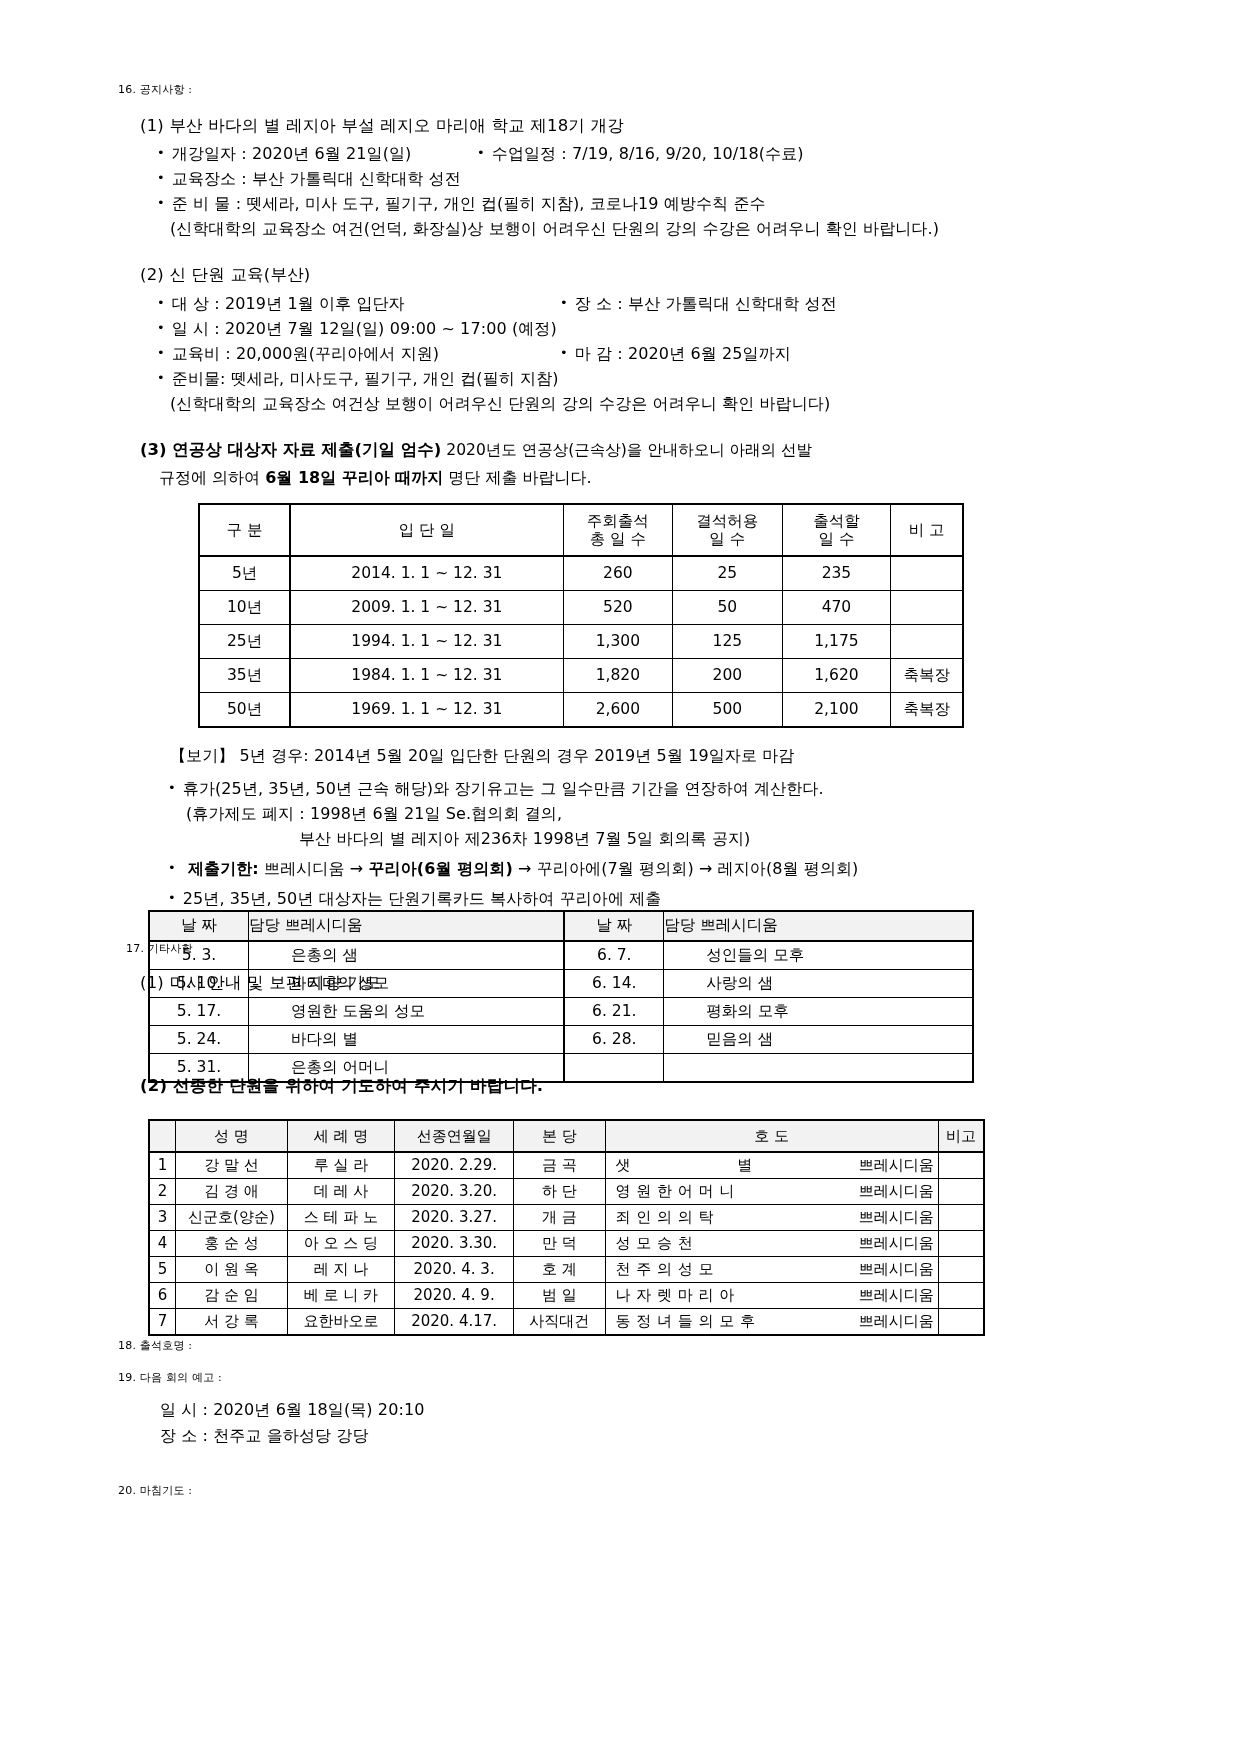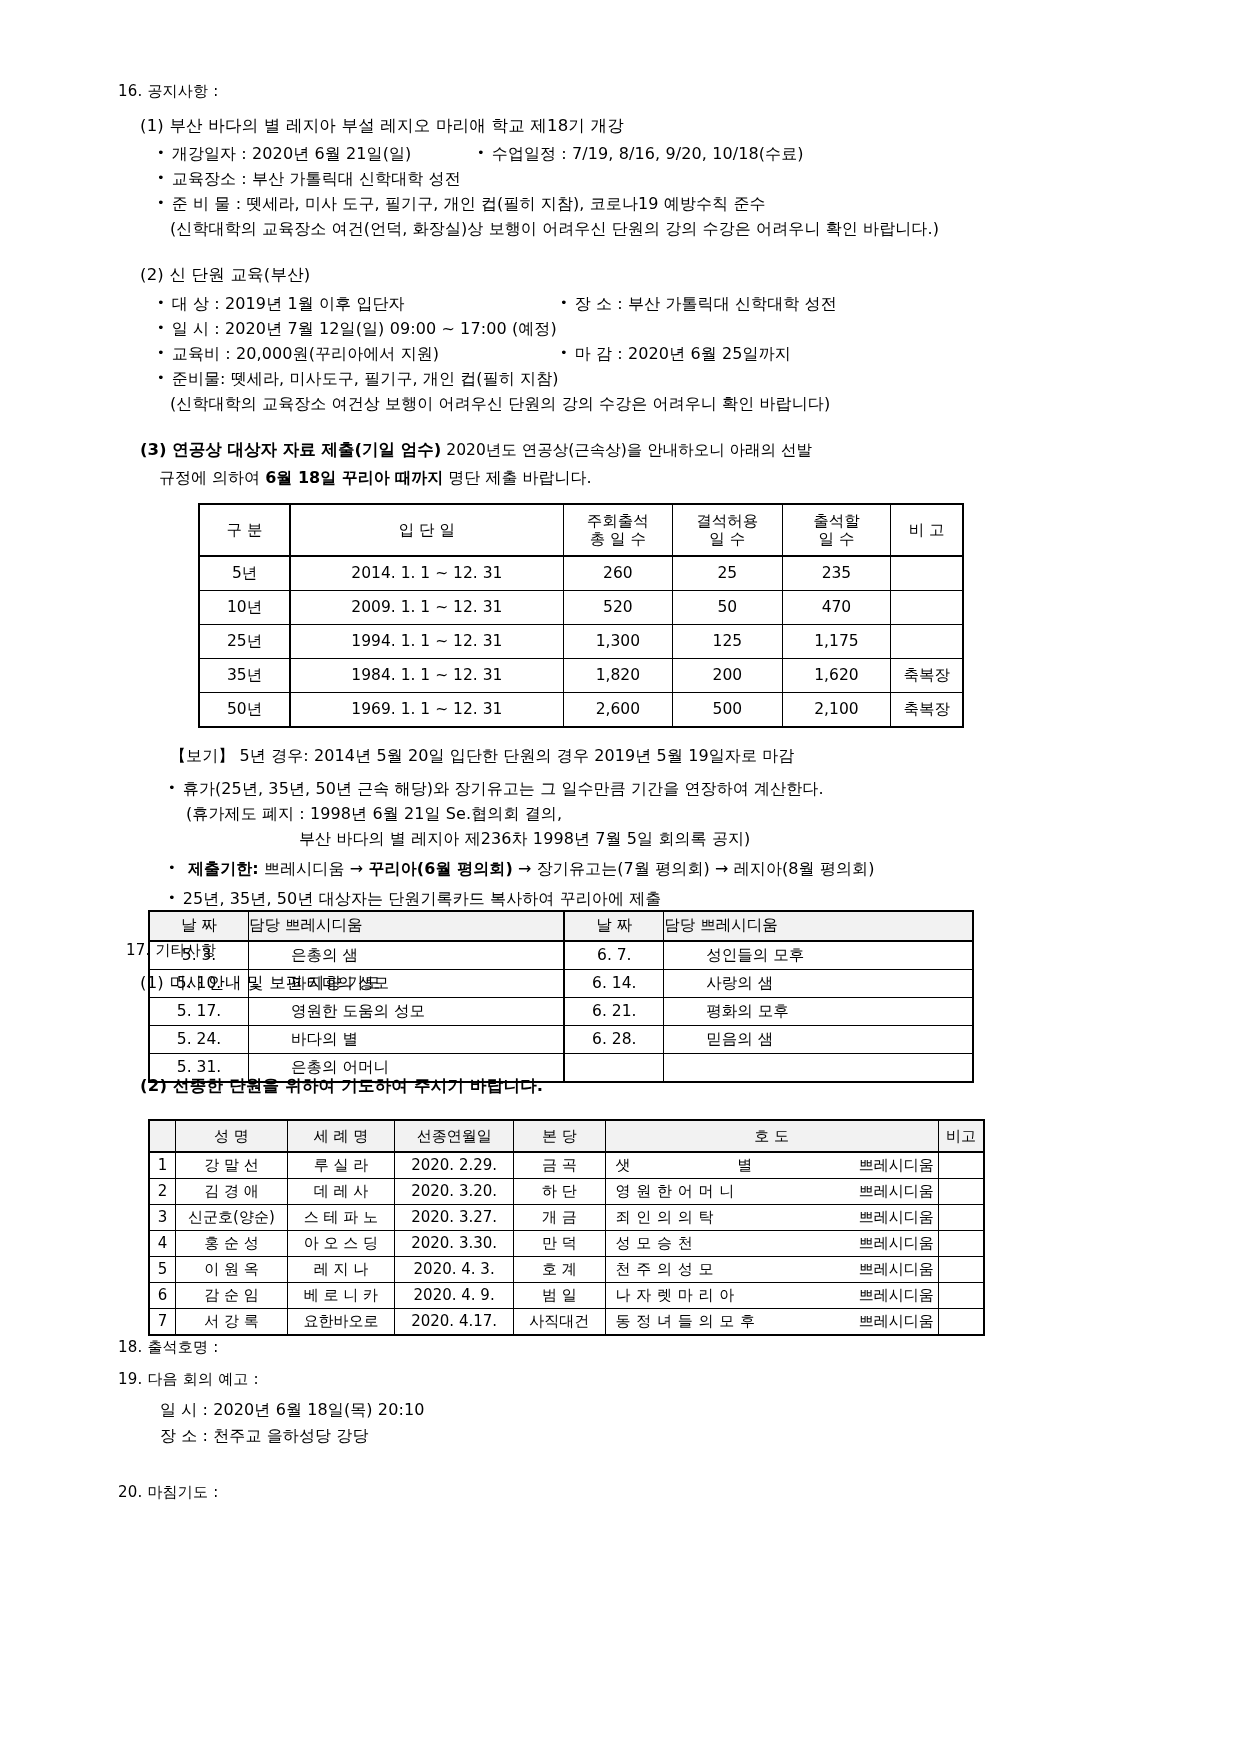--- a/index.html
+++ b/index.html
@@ -9,21 +9,21 @@
     font-family:"DejaVu Sans","Liberation Sans",sans-serif;
     color:#000000;
     font-size:15.5px;
     line-height:1.0;
     -webkit-font-smoothing:none;
   }
   .page { position:relative; width:1240px; height:1754px; padding:0; box-sizing:border-box; }
 
   
   .sec         { position:absolute; white-space:nowrap; }
-  .lvl1        { font-size:15px; letter-spacing:0.2px; }
+  .lvl1        { font-size:11px; letter-spacing:0.2px; }
   .lvl2        { font-size:16.5px; letter-spacing:0.2px; }
   .bul         { font-size:16px; letter-spacing:0.1px; }
   .bul:before  { content:"\2022"; margin-right:7px; font-size:13px; vertical-align:2px; }
   .nobul       { font-size:16px; letter-spacing:0.1px; }
   .b           { font-weight:bold; }
   .sm          { font-size:15.5px; }
 
   
   table { border-collapse:collapse; font-size:15.5px; }
   td, th { border:1px solid #000; padding:0; text-align:center;
@@ -160,21 +160,21 @@
         <td class="c-memo">축복장</td>
       </tr>
     </tbody>
   </table>
 
   <div class="sec nobul" style="left:170px; top:748px;">【보기】 5년 경우: 2014년 5월 20일 입단한 단원의 경우 2019년 5월 19일자로 마감</div>
   <div class="sec bul" style="left:168px; top:781px;">휴가(25년, 35년, 50년 근속 해당)와 장기유고는 그 일수만큼 기간을 연장하여 계산한다.</div>
   <div class="sec nobul" style="left:186px; top:806px;">(휴가제도 폐지 : 1998년 6월 21일 Se.협의회 결의,</div>
   <div class="sec nobul" style="left:290px; top:831px;margin-left:9px;">부산 바다의 별 레지아 제236차 1998년 7월 5일 회의록 공지)</div>
   <div class="sec bul" style="left:168px; top:861px;">
-    <span class="b">제출기한:</span><span> 쁘레시디움 → </span><span class="b">꾸리아(6월 평의회)</span><span> → 장기유고는(7월 평의회) → 레지아(8월 평의회)</span>
+    <span class="b">제출기한:</span><span> 쁘레시디움 → </span><span class="b">꾸리아(6월 평의회)</span><span> → 꾸리아에(7월 평의회) → 레지아(8월 평의회)</span>
   </div>
   <div class="sec bul" style="left:168px; top:891px;">25년, 35년, 50년 대상자는 단원기록카드 복사하여 꾸리아에 제출</div>
 
   <div class="sec lvl1" style="left:126px; top:943px;">17. 기타사항</div>
   <div class="sec lvl2" style="left:140px; top:975px;">(1) 미사 안내 및 보편 지향 기도</div>
 
   <table class="tbl-mass">
     <thead>
       <tr class="hdr-row">
         <td class="c-d">날  짜</td>

